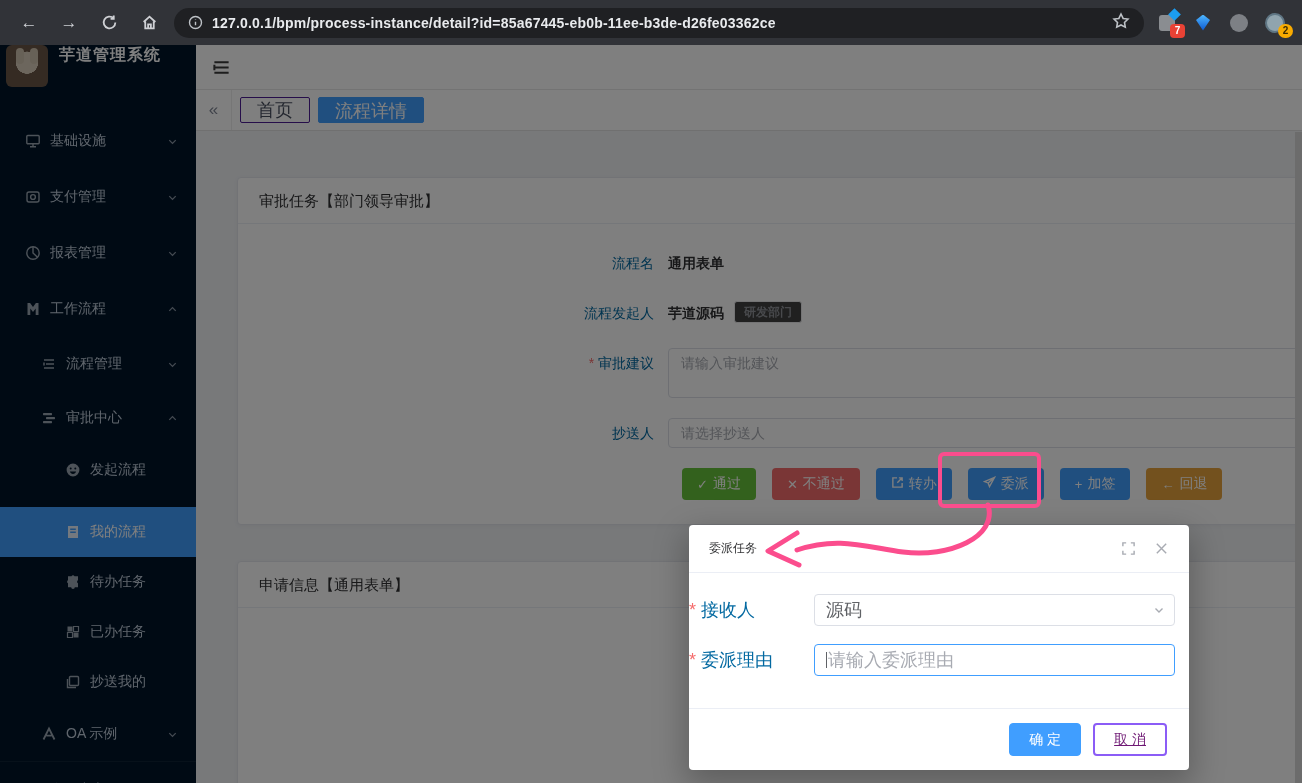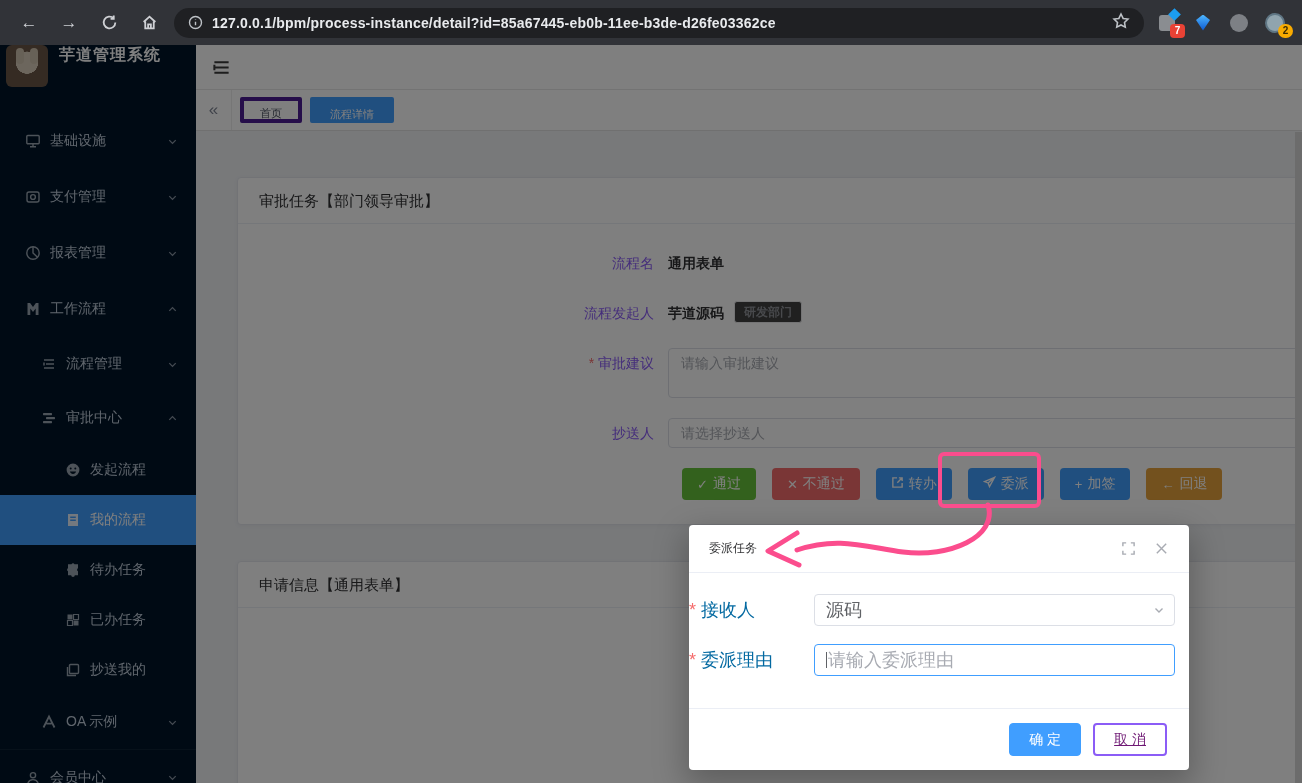--- a/index.html
+++ b/index.html
@@ -31,42 +31,42 @@
   .logo .avatar:before,.logo .avatar:after{content:"";position:absolute;top:3px;width:8px;height:16px;border-radius:4px;background:#cfc2ae;}
   .logo .avatar:before{left:10px;}.logo .avatar:after{right:10px;}
   .logo .title{color:#fff;font-size:16px;font-weight:bold;letter-spacing:1px;}
   .menu{padding-top:6px;}
   .mi{position:relative;display:flex;align-items:center;gap:9px;color:#bfcbd9;font-size:14px;cursor:pointer;}
   .mi .micon{width:17px;height:17px;flex:none;color:#9aa6b2;display:flex;align-items:center;justify-content:center;}
   .mi .chev{position:absolute;right:18px;color:#8b97a5;display:flex;}
   .mi.l1{height:56px;padding-left:24px;}
   .mi.l2{height:54px;padding-left:40px;}
   .mi.l3{height:50px;padding-left:64px;}
-  .mi.active{background:#409eff;color:#fff;}
+  .mi.active{background:#409eff;color:#fff;margin-top:12px;}
   .mi.active .micon{color:#e9f3ff;}
   .mi.divtop{border-top:1px solid rgba(255,255,255,0.06);}
 
   
   .main{position:absolute;top:45px;left:196px;right:0;bottom:0;background:#f0f2f5;overflow:hidden;}
   .navbar{height:45px;background:#fff;border-bottom:1px solid #e6e6e6;display:flex;align-items:center;padding-left:12px;}
   .hamb{width:26px;height:26px;color:#3a3a3a;display:flex;align-items:center;justify-content:center;cursor:pointer;}
   .tagsrow{height:41px;background:#fff;border-bottom:1px solid #e0e0e0;display:flex;align-items:center;}
   .collapse{width:36px;height:100%;display:flex;align-items:center;justify-content:center;color:#808695;font-size:17px;border-right:1px solid #ececec;cursor:pointer;}
-  .tag-item{height:26px;line-height:24px;padding:0 16px;border:4px solid #4c1d95;background:#fff;color:#495060;font-size:11px;border-radius:2px;margin-left:8px;cursor:pointer;}
+  .tag-item{height:26px;line-height:24px;padding:0 16px;border:1px solid #4c1d95;background:#fff;color:#495060;font-size:18px;border-radius:2px;margin-left:8px;cursor:pointer;}
   .tag-item.active{background:#409eff;border-color:#409eff;color:#fff;line-height:26px;}
   .content{position:absolute;top:87px;left:0;right:0;bottom:0;overflow:hidden;padding:45px 0 0 41px;}
   .scrollstrip{position:absolute;top:45px;right:0;width:7px;bottom:0;background:#d8d8d8;z-index:1;}
 
   .card{width:1083px;background:#fff;border:1px solid #e4e7ed;border-radius:4px;box-shadow:0 1px 4px rgba(0,0,0,.04);}
   .card-head{height:46px;line-height:46px;padding:0 21px;font-size:15px;color:#303133;border-bottom:1px solid #ebeef5;}
   .card-body{padding:24px 20px 24px 0;}
   .frow{display:flex;align-items:center;margin-bottom:20px;}
   .frow.top{align-items:flex-start;}
   .frow:last-child{margin-bottom:0;}
-  .flabel{width:430px;flex:none;text-align:right;padding-right:14px;font-size:14px;color:#8b5cf6;line-height:30px;}
+  .flabel{width:430px;flex:none;text-align:right;padding-right:14px;font-size:14px;color:#0369a1;line-height:30px;}
   .flabel.w2{width:530px;}
   .req:before{content:"* ";color:#f56c6c;}
   .fvalue{font-size:14px;color:#303133;font-weight:bold;line-height:30px;}
   .mini-tag{display:inline-block;margin-left:10px;padding:0 9px;height:22px;line-height:20px;font-size:12px;font-weight:bold;color:#909399;background:#404040;border:1px solid #e9e9eb;border-radius:3px;vertical-align:2px;}
   .el-textarea{flex:1;height:50px;resize:none;border:1px solid #dcdfe6;border-radius:4px;padding:6px 12px;font-size:14px;color:#606266;outline:none;}
   .el-input{flex:1;height:30px;border:1px solid #dcdfe6;border-radius:4px;padding:0 12px;font-size:14px;color:#be185d;outline:none;}
   .el-textarea::placeholder,.el-input::placeholder{color:#a8abb2;}
   .btn-row{margin-left:444px;display:flex;gap:16px;}
   .btn{height:32px;padding:0 15px;border:none;border-radius:4px;color:#fff;font-size:14px;display:inline-flex;align-items:center;gap:5px;cursor:pointer;}
   .btn .bglyph{font-size:13px;}

